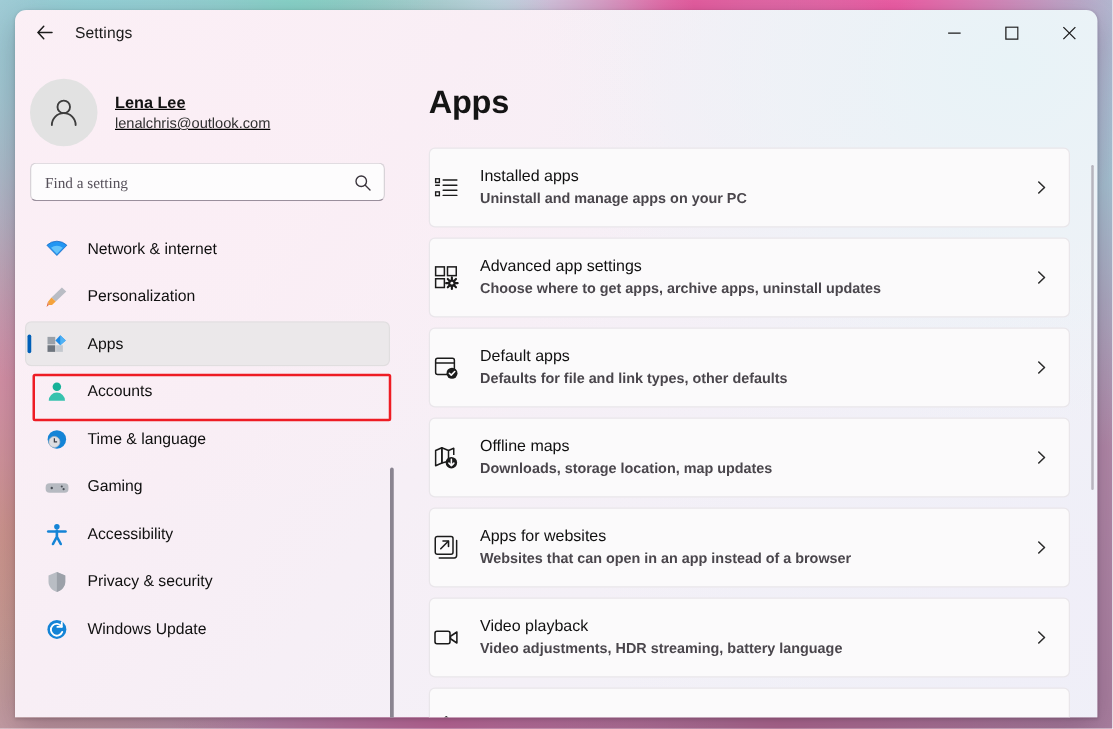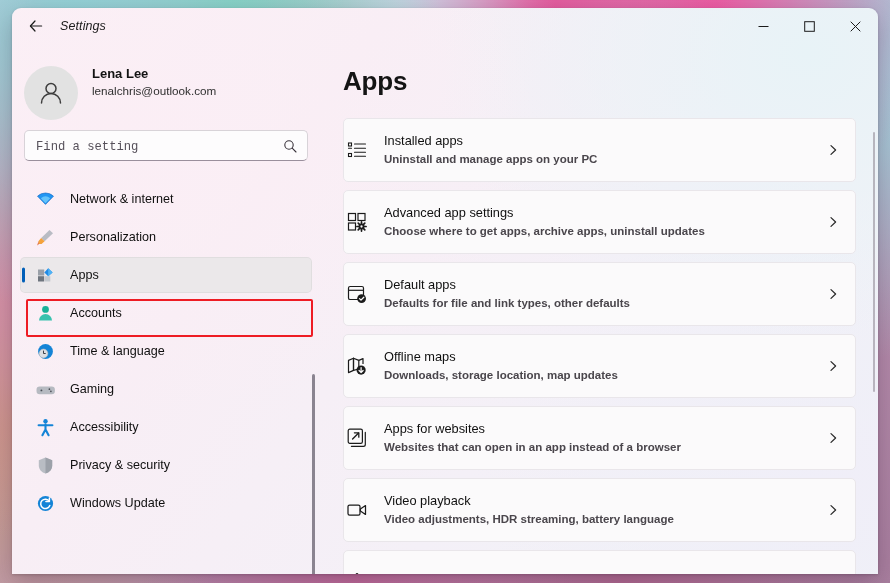--- a/index.html
+++ b/index.html
@@ -44,21 +44,21 @@
       radial-gradient(ellipse 520px 400px at 92% 8%, #e8f3f7 0%, rgba(232,243,247,0) 72%),
       radial-gradient(ellipse 520px 420px at 95% 85%, #f0eef8 0%, rgba(240,238,248,0) 70%),
       linear-gradient(125deg, #fbf1f6 0%, #f8eef5 30%, #f4f0f7 62%, #eef3f7 100%);
     box-shadow: 0 8px 26px rgba(60,30,60,0.30), 0 1px 3px rgba(0,0,0,0.18);
   }
 
   
   #titlebar {
     position: absolute; left: 0; top: 0;
     width: 866px; height: 36px;
-    display: flex; align-items: center; font-style: italic;
+    display: flex; align-items: center;
   }
   #back-btn {
     width: 30px; height: 30px;
     margin-left: 9px;
     display: flex; align-items: center; justify-content: center;
     border-radius: 5px; cursor: default;
   }
   #back-btn svg { display: block; }
   #app-title {
     margin-left: 9px;
@@ -76,23 +76,24 @@
     cursor: default;
   }
   .wc svg { display: block; }
 
   
   #sidebar {
     position: absolute; left: 0; top: 36px;
     width: 308px; height: 530px;
   }
   #profile {
-    display: flex; align-items: flex-start;
+    display: flex; align-items: center;
     padding: 22px 0 0 12px;
     height: 70px;
+    text-decoration: underline;
   }
   #avatar {
     width: 54px; height: 54px; border-radius: 50%;
     background: #e2e2e2;
     display: flex; align-items: center; justify-content: center;
     flex: none;
   }
   #profile-text { margin-left: 14px; line-height: 1.25; }
   #profile-name {
     font-size: 13px; font-weight: bold; color: #131313;
@@ -106,21 +107,21 @@
     position: relative;
     height: 31px;
     background: #fdfcfd;
     border: 1px solid #d8d3d8;
     border-bottom: 1.6px solid #9a8f9c;
     border-radius: 5px;
     display: flex; align-items: center;
   }
   #search-input {
     border: none; outline: none; background: transparent;
-    font-family: Liberation Mono, monospace;
+    font-family: Liberation Serif, serif;
     font-size: 12.2px; color: #4a444b;
     padding: 2px 30px 0 11px;
     width: 100%; height: 100%;
   }
   #search-input::placeholder { color: #56505a; opacity: 1; }
   #search-icon-btn {
     position: absolute; right: 7px; top: 50%;
     transform: translateY(-50%);
     width: 20px; height: 20px;
     display: flex; align-items: center; justify-content: center;

